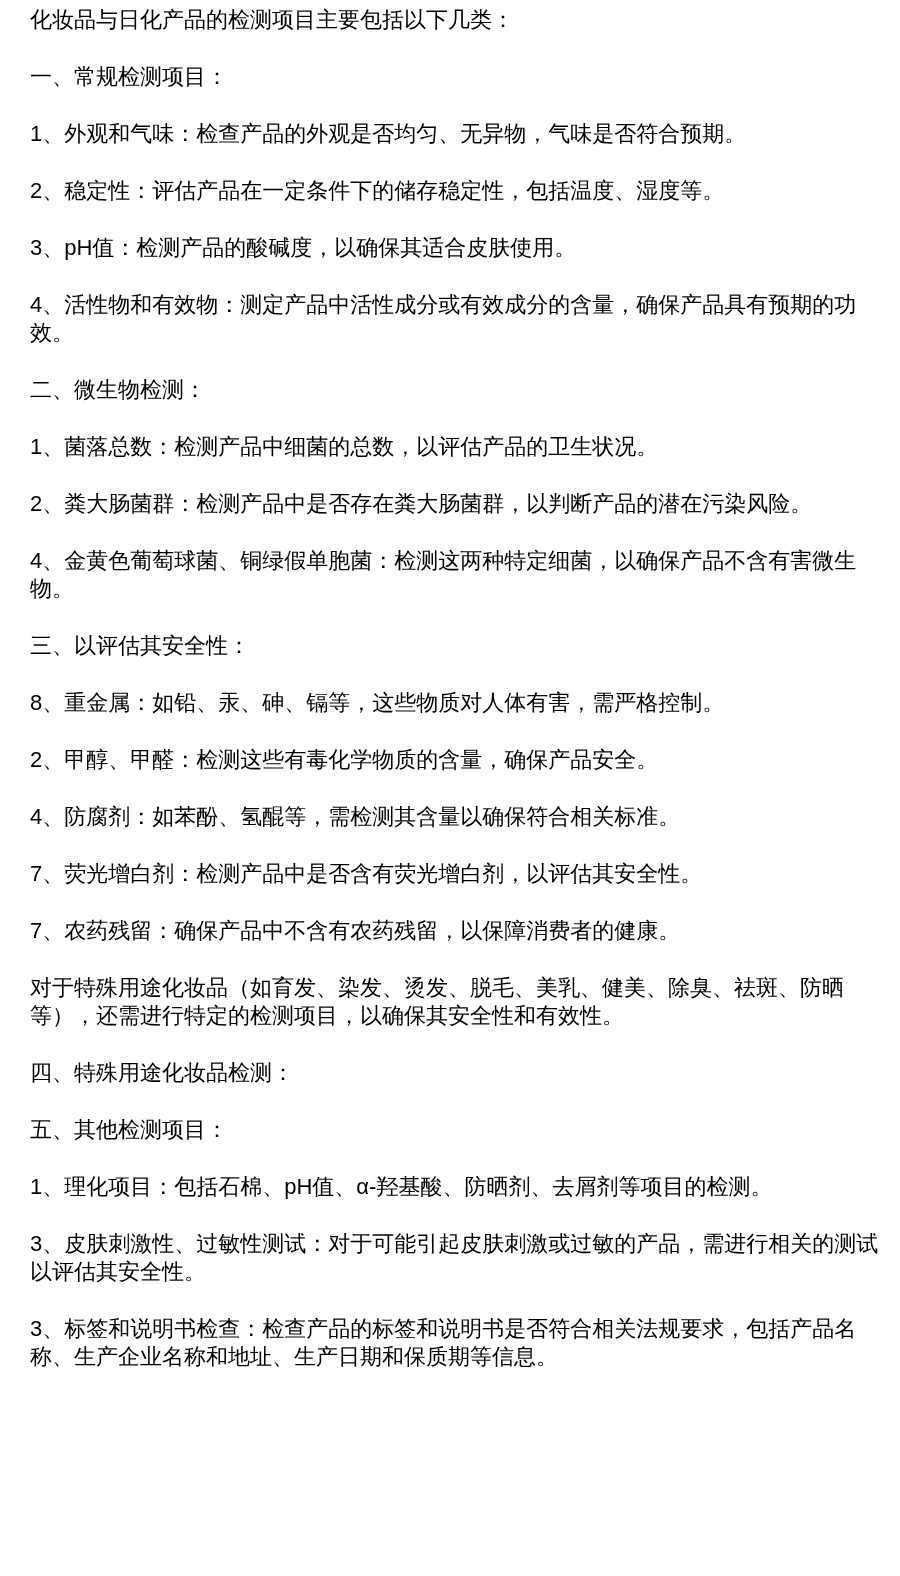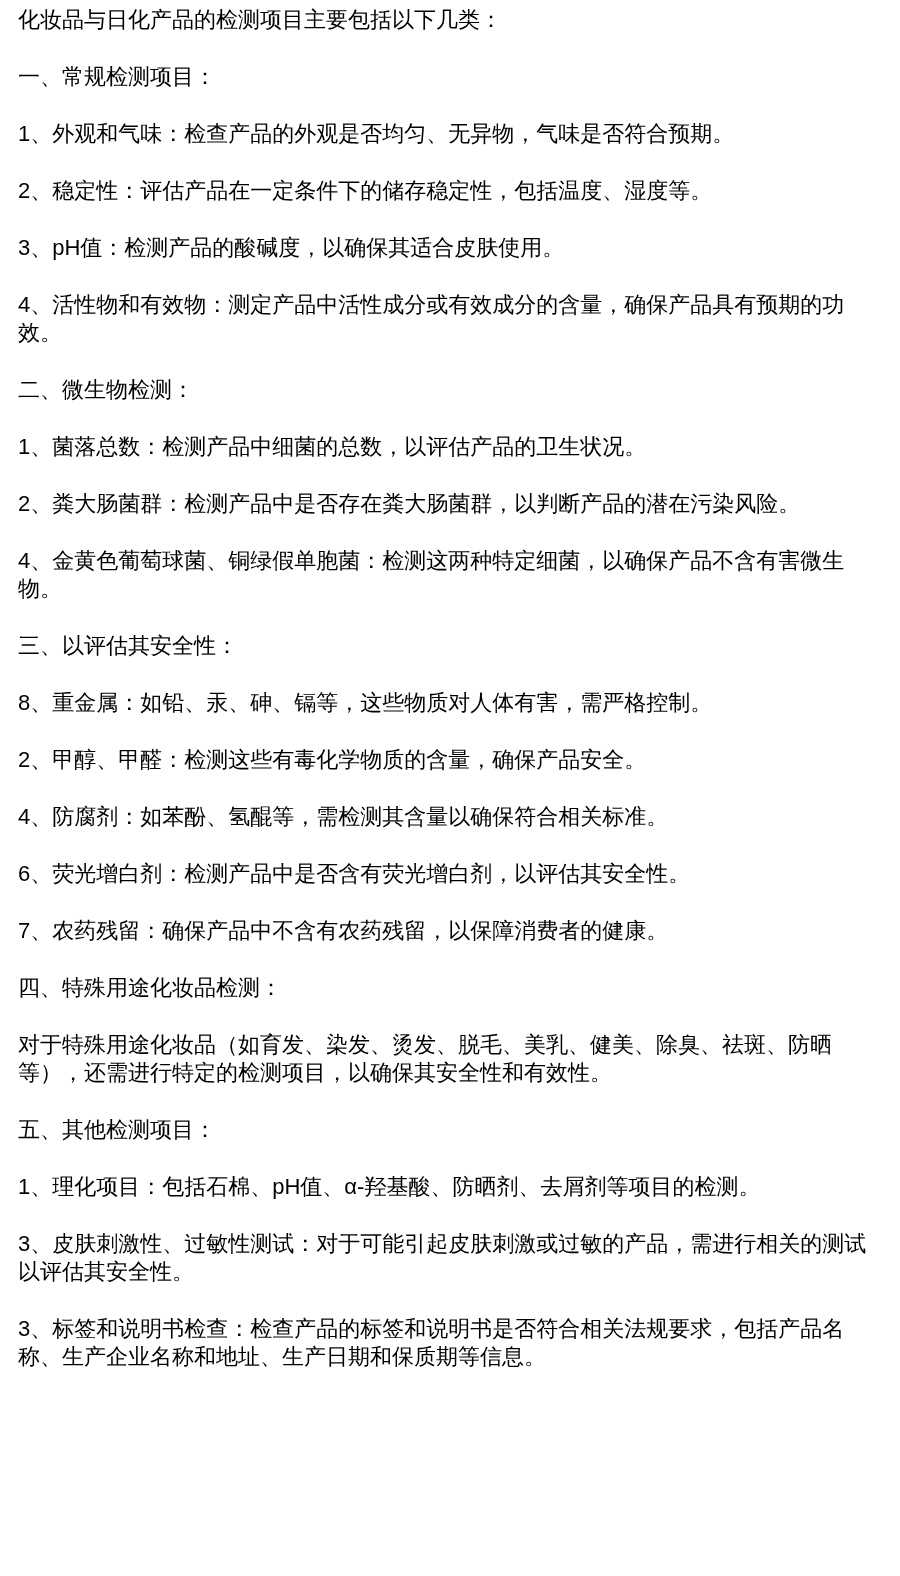--- a/index.html
+++ b/index.html
@@ -18,21 +18,21 @@
     width: 900px;
     padding: 6px 14px 0 14px;
     color: #000000;
     font-size: 22px;
     line-height: 28px;
     font-weight: 500;
     letter-spacing: 0;
     text-align: left;
   }
   .doc p {
-    margin: 0 0 29px 4px;
+    margin: 0 0 29px 16px;
     word-break: break-all;
   }
 </style>
 </head>
 <body>
 
 <div class="doc">
   <p>化妆品与日化产品的检测项目主要包括以下几类：</p>
   <p>一、常规检测项目：</p>
   <p>1、外观和气味：检查产品的外观是否均匀、无异物，气味是否符合预期。</p>
@@ -40,21 +40,21 @@
   <p>3、pH值：检测产品的酸碱度，以确保其适合皮肤使用。</p>
   <p>4、活性物和有效物：测定产品中活性成分或有效成分的含量，确保产品具有预期的功效。</p>
   <p>二、微生物检测：</p>
   <p>1、菌落总数：检测产品中细菌的总数，以评估产品的卫生状况。</p>
   <p>2、粪大肠菌群：检测产品中是否存在粪大肠菌群，以判断产品的潜在污染风险。</p>
   <p>4、金黄色葡萄球菌、铜绿假单胞菌：检测这两种特定细菌，以确保产品不含有害微生物。</p>
   <p>三、以评估其安全性：</p>
   <p>8、重金属：如铅、汞、砷、镉等，这些物质对人体有害，需严格控制。</p>
   <p>2、甲醇、甲醛：检测这些有毒化学物质的含量，确保产品安全。</p>
   <p>4、防腐剂：如苯酚、氢醌等，需检测其含量以确保符合相关标准。</p>
-  <p>6、荧光增白剂：检测产品中是否含有荧光增白剂，以评估其安全性。</p>
+  <p>7、荧光增白剂：检测产品中是否含有荧光增白剂，以评估其安全性。</p>
   <p>7、农药残留：确保产品中不含有农药残留，以保障消费者的健康。</p>
+  <p>对于特殊用途化妆品（如育发、染发、烫发、脱毛、美乳、健美、除臭、祛斑、防晒等），还需进行特定的检测项目，以确保其安全性和有效性。</p>
   <p>四、特殊用途化妆品检测：</p>
-  <p>对于特殊用途化妆品（如育发、染发、烫发、脱毛、美乳、健美、除臭、祛斑、防晒等），还需进行特定的检测项目，以确保其安全性和有效性。</p>
   <p>五、其他检测项目：</p>
   <p>1、理化项目：包括石棉、pH值、α-羟基酸、防晒剂、去屑剂等项目的检测。</p>
   <p>3、皮肤刺激性、过敏性测试：对于可能引起皮肤刺激或过敏的产品，需进行相关的测试以评估其安全性。</p>
   <p>3、标签和说明书检查：检查产品的标签和说明书是否符合相关法规要求，包括产品名称、生产企业名称和地址、生产日期和保质期等信息。</p>
 </div>
 
 </body></html>

